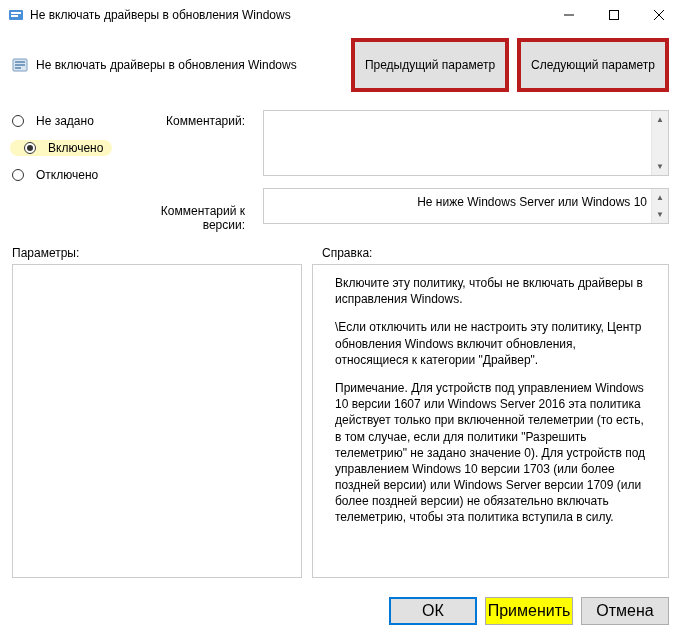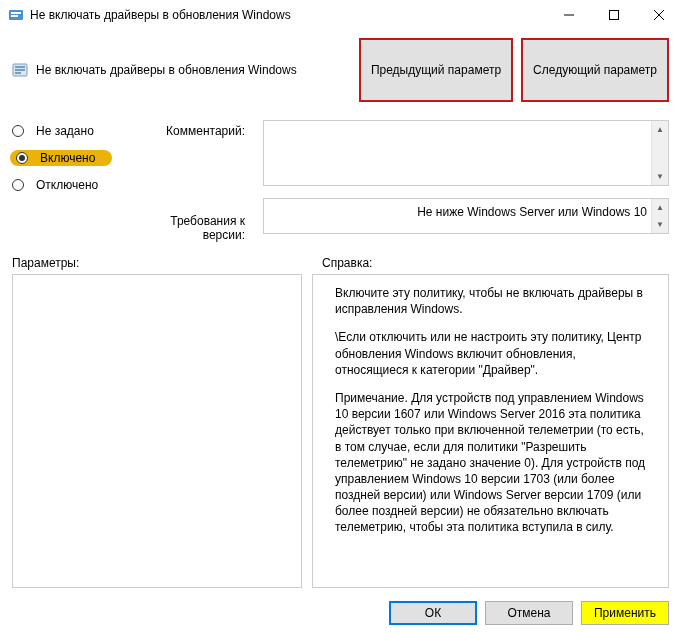--- a/index.html
+++ b/index.html
@@ -53,23 +53,23 @@
       padding: 8px 12px;
       gap: 8px;
     }
     .header-row .policy-icon {
       width: 16px; height: 16px;
       display:inline-flex;align-items:center;justify-content:center;
     }
     .header-row .policy-title { font-size: 12px; flex: 0 0 auto; }
     .header-row .spacer { flex: 1; }
     .nav-btn {
-      border: 2px solid #b91c1c;
+      border: 4px solid #b91c1c;
       background: #e1e1e1;
-      padding: 23px 10px;
+      padding: 16px 10px;
       font-size: 12px;
       cursor: default;
       min-width: 140px;
       text-align: center;
       font-family: inherit;
     }
 
     
     .settings-area {
       display: flex;
@@ -82,22 +82,22 @@
     }
     .radio-row {
       display: flex;
       align-items: center;
       gap: 12px;
       margin-bottom: 12px;
       cursor: default;
       font-size: 12px;
     }
     .radio-row.highlight {
-      background: #eab308;
-      padding: 1px 6px;
+      background: #fef9c3;
+      padding: 1px 14px;
       margin-left: -2px;
       border-radius: 8px;
     }
     .radio-circle {
       width: 12px; height: 12px;
       border: 1px solid #333;
       border-radius: 50%;
       display: inline-flex;
       align-items: center;
       justify-content: center;
@@ -180,21 +180,21 @@
       bottom: 8px;
       right: 12px;
       display: flex;
       gap: 8px;
     }
     .footer-btn {
       border: 1px solid #adadad;
       background: #e1e1e1;
       padding: 4px 0;
       width: 88px;
-      font-size: 12px;
+      font-size: 16px;
       text-align: center;
       cursor: default;
       font-family: inherit;
     }
     .footer-btn.default {
       border: 2px solid #0078d7;
       padding: 3px 0;
     }
     .footer-btn.highlight {
       background: #ffff00;
@@ -258,21 +258,21 @@
       <span>Включено</span>
     </div>
     <div class="radio-row">
       <span class="radio-circle"></span>
       <span>Отключено</span>
     </div>
   </div>
 
   <div class="label-column">
     <div class="lbl">Комментарий:</div>
-    <div>Требования к версии:</div>
+    <div>Комментарий к версии:</div>
   </div>
 
   <div class="fields-column">
     <div class="textbox scroll">
       <div class="tb-content"></div>
       <div class="scrollbar-v">
         <div class="sb-arrow">▲</div>
         <div class="sb-arrow">▼</div>
       </div>
     </div>
@@ -295,15 +295,15 @@
   <div class="panel left"></div>
   <div class="panel right">
     <p class="help-para">Включите эту политику, чтобы не включать драйверы в исправления Windows.</p>
     <p class="help-para">\Если отключить или не настроить эту политику, Центр обновления Windows включит обновления, относящиеся к категории "Драйвер".</p>
     <p class="help-para">Примечание. Для устройств под управлением Windows 10 версии 1607 или Windows Server 2016 эта политика действует только при включенной телеметрии (то есть, в том случае, если для политики "Разрешить телеметрию" не задано значение 0). Для устройств под управлением Windows 10 версии 1703 (или более поздней версии) или Windows Server версии 1709 (или более поздней версии) не обязательно включать телеметрию, чтобы эта политика вступила в силу.</p>
   </div>
 </div>
 
 <div class="footer">
   <button class="footer-btn default">ОК</button>
+  <button class="footer-btn highlight">Применить</button>
   <button class="footer-btn">Отмена</button>
-  <button class="footer-btn highlight">Применить</button>
 </div>
 
 </body></html>

